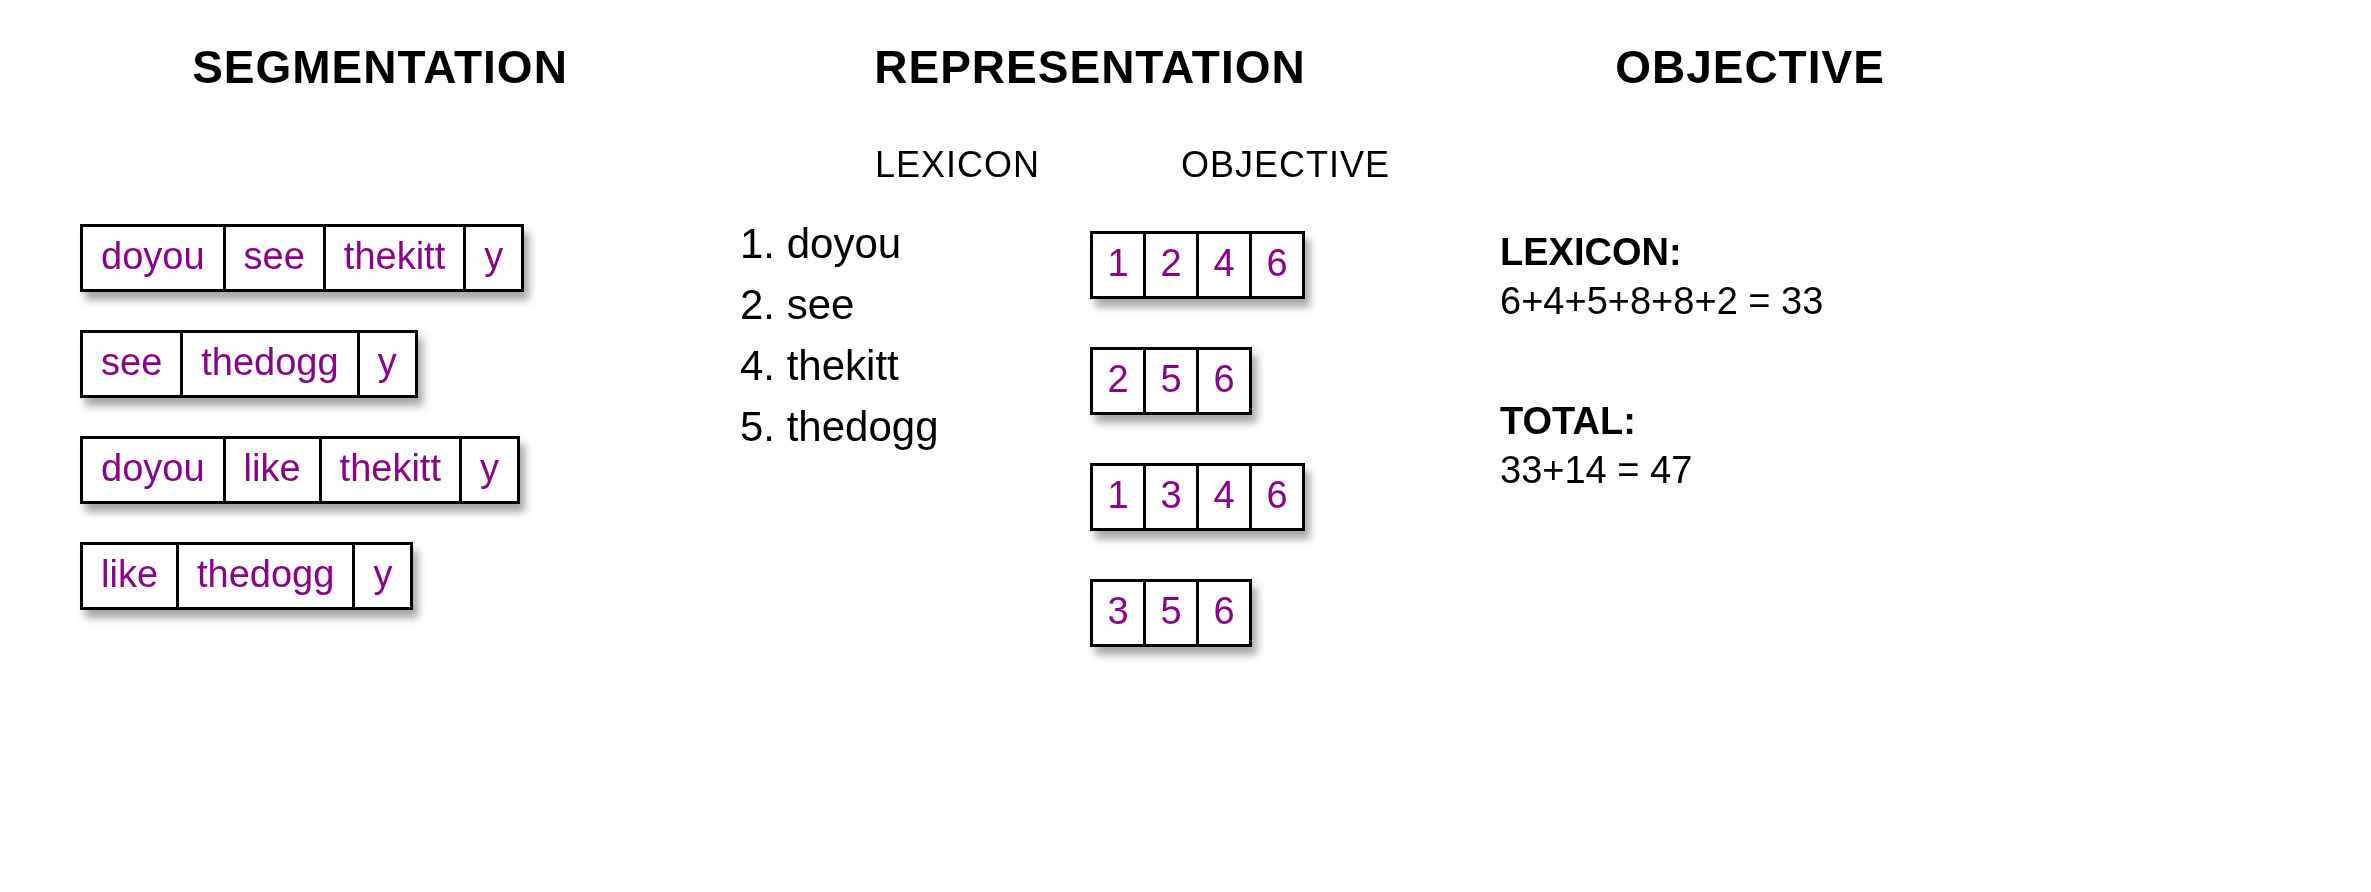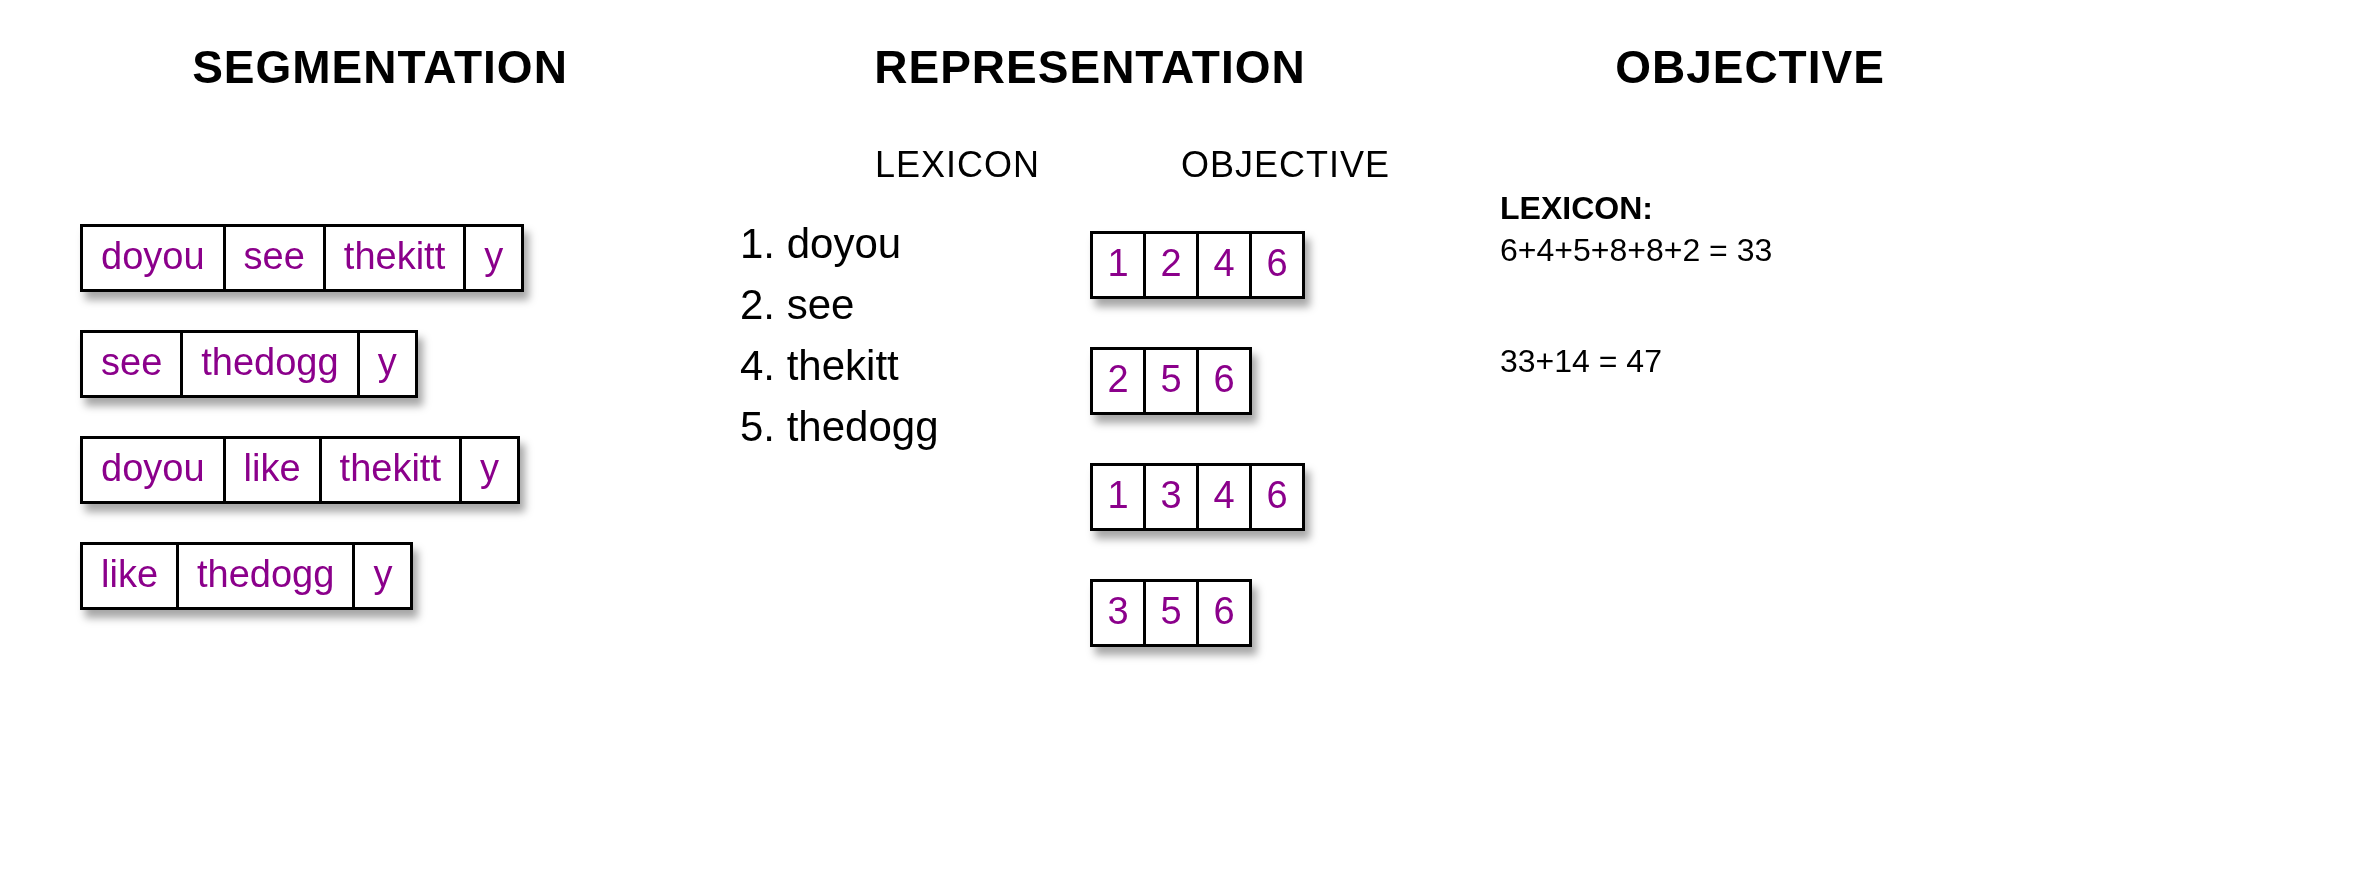--- a/index.html
+++ b/index.html
@@ -109,22 +109,22 @@
     padding: 10px 0 14px 0;
     font-size: 38px;
     line-height: 1;
     color: #8b008b;
     border-right: 3px solid #000000;
   }
   .der-cell:last-child { border-right: none; }
 
   
   .obj-body {
-    margin-top: 64px;
-    font-size: 32px;
+    margin-top: 104px;
+    font-size: 38px;
     line-height: 1.3;
   }
   .obj-block { margin-bottom: 70px; }
   .obj-label { font-weight: 800; }
 </style>
 </head>
 <body>
 
 <div class="page">
 
@@ -202,18 +202,19 @@
   </div>
 
   <div class="col obj-col">
     <div class="main-heading">OBJECTIVE</div>
     <div class="obj-body">
       <div class="obj-block">
         <div class="obj-label">LEXICON:</div>
         <div>6+4+5+8+8+2 = 33</div>
       </div>
       <div class="obj-block">
+        <div class="obj-label">TOTAL:</div>
         <div>33+14 = 47</div>
       </div>
     </div>
   </div>
 
 </div>
 
 </body></html>

